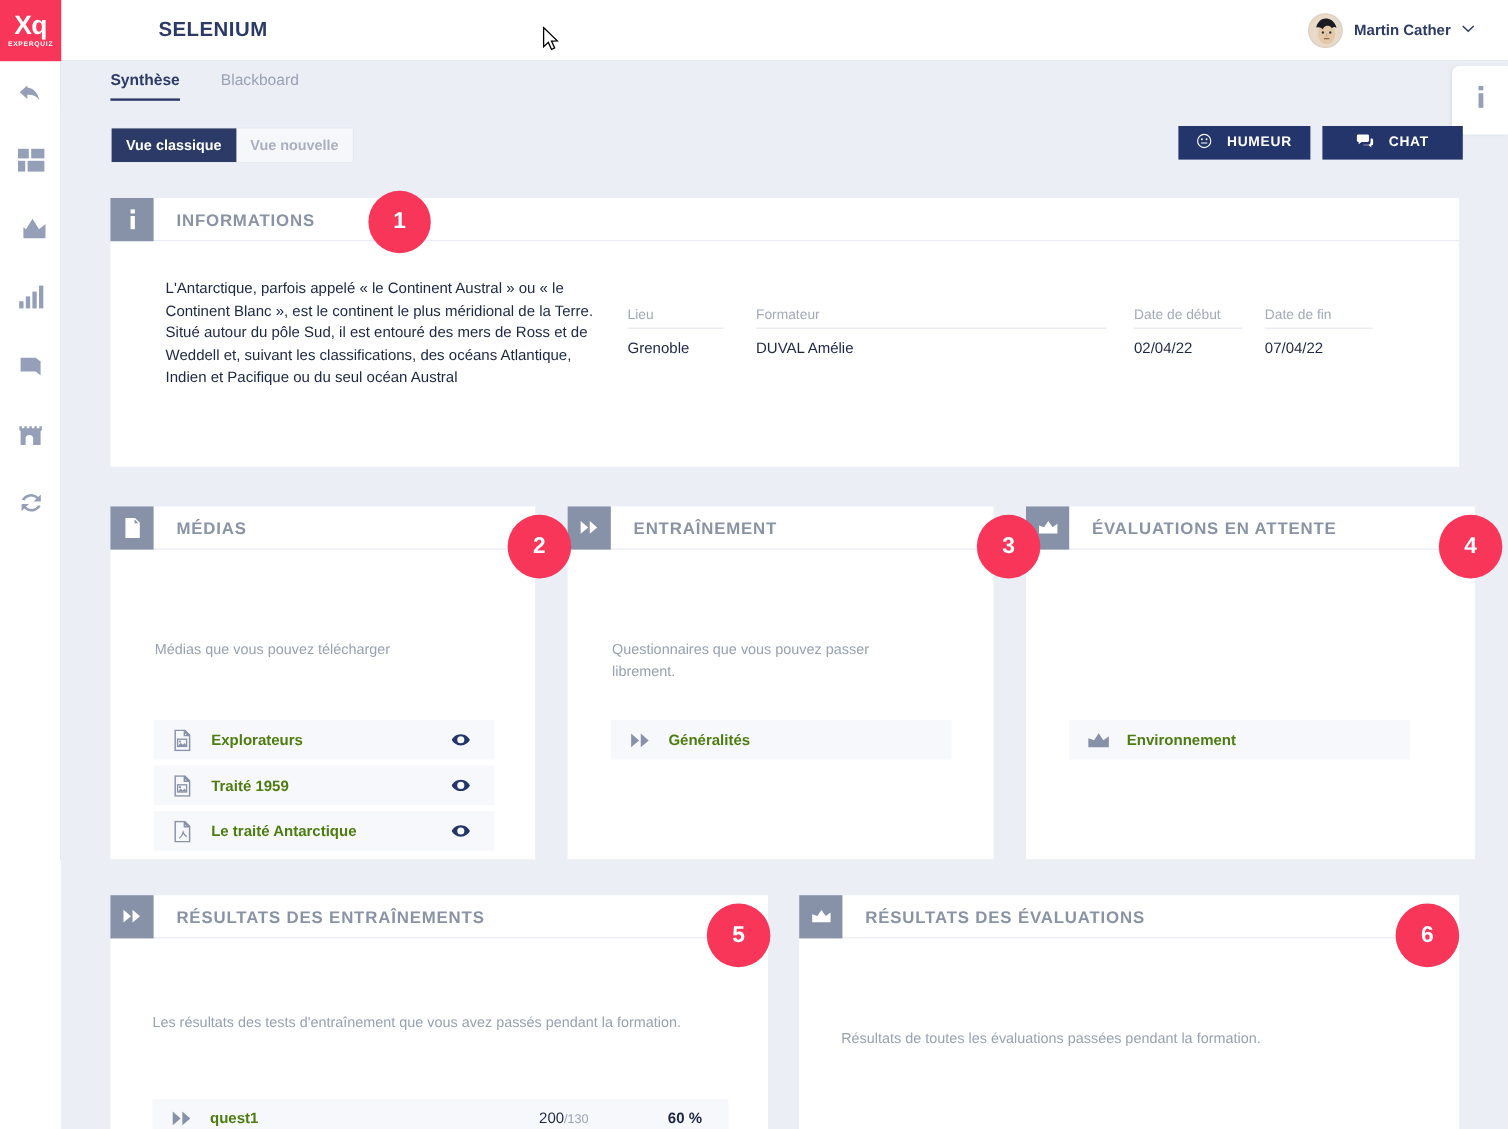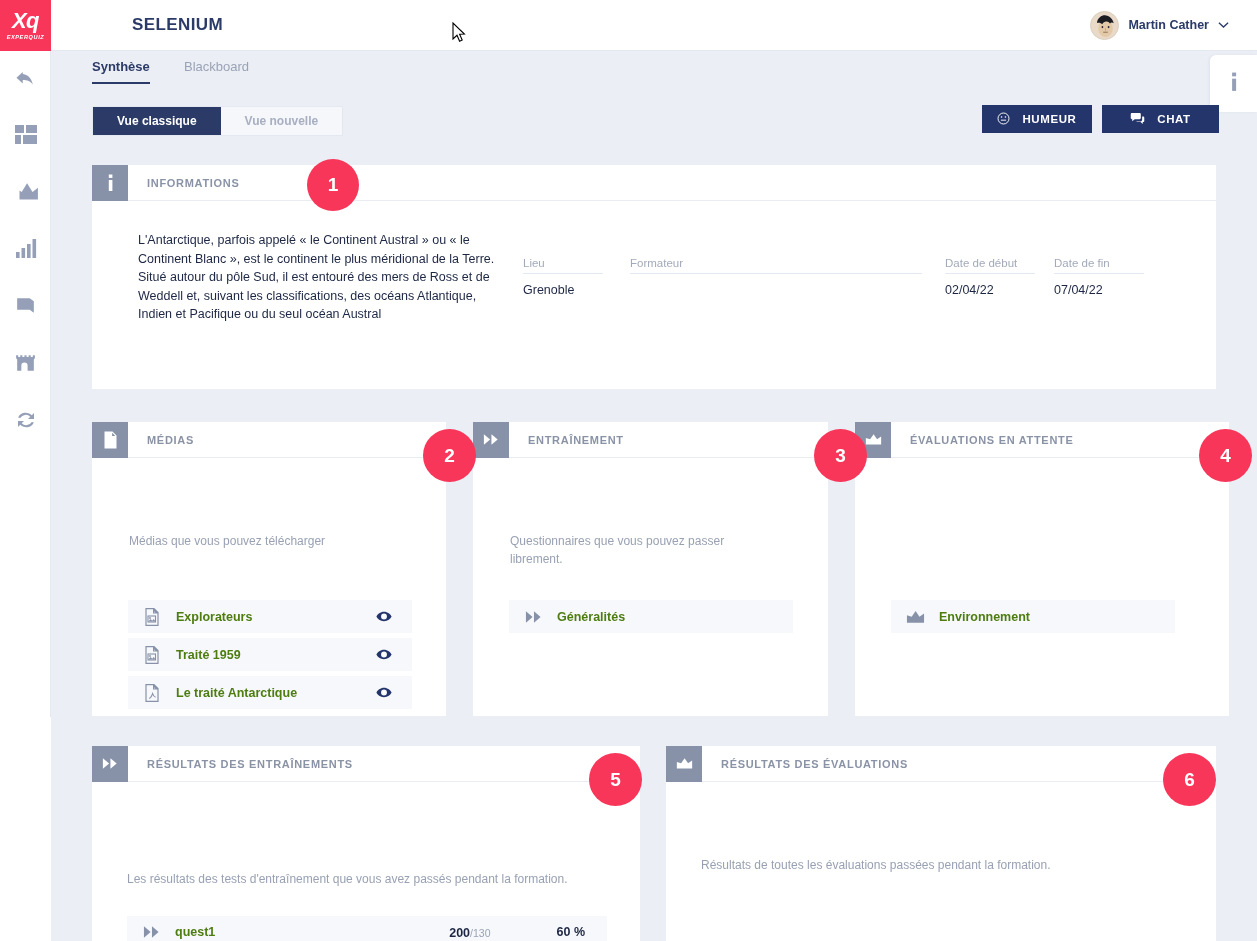--- a/index.html
+++ b/index.html
@@ -10,21 +10,20 @@
     overflow: hidden;
   }
 
   
   #rail {
     position: absolute; left: 0; top: 0;
     width: 51px; height: 717px;
     background: #ffffff;
     border-right: 1px solid #e4e8f0;
     z-index: 30;
-    font-style: italic;
   }
   #logo {
     width: 51px; height: 51px;
     background: #f8365a;
     color: #ffffff;
     display: flex; flex-direction: column;
     align-items: center; justify-content: center;
     line-height: 1;
   }
   #logo .lg-main { font-size: 22px; font-weight: bold; letter-spacing: -0.5px; }
@@ -95,21 +94,21 @@
   }
   #info-tab svg { fill: #95a0b8; }
 
   
   #toolbar { position: absolute; left: 0; top: 46px; width: 1206px; height: 45px; }
   #viewtoggle {
     position: absolute; left: 41px; top: 9px;
     display: flex; background: #f6f7fb;
     border: 1px solid #e4e8f0;
   }
-  .vbtn { font-size: 12px; font-weight: bold; padding: 7px 24px; cursor: pointer; }
+  .vbtn { font-size: 12px; font-weight: bold; padding: 7px 12px; cursor: pointer; }
   .vbtn.on  { background: #2b3a67; color: #ffffff; }
   .vbtn.off { background: transparent; color: #a7afc1; }
 
   .actbtn {
     position: absolute; top: 8px; height: 28px;
     background: #24356b; color: #ffffff;
     font-size: 11.5px; font-weight: bold; letter-spacing: 0.6px;
     display: flex; align-items: center; justify-content: center; gap: 12px;
     cursor: pointer;
   }
@@ -122,21 +121,21 @@
   .card-head {
     height: 36px; display: flex; align-items: center;
     border-bottom: 1px solid #e9ecf3; position: relative;
   }
   .card-icon {
     width: 36px; height: 36px; background: #8792a8;
     display: flex; align-items: center; justify-content: center; flex: none;
   }
   .card-icon svg { fill: #ffffff; }
   .card-title {
-    font-size: 11px; font-weight: bold; letter-spacing: 0.7px;
+    font-size: 14px; font-weight: bold; letter-spacing: 0.7px;
     color: #8a93a6; margin-left: 19px;
   }
   .badge {
     position: absolute; border-radius: 50%;
     background: #f8365a; color: #ffffff;
     display: flex; align-items: center; justify-content: center;
     font-size: 19px; font-weight: bold;
     z-index: 5;
   }
   .card-sub {
@@ -147,21 +146,21 @@
     height: 33px; background: #f7f8fc;
     display: flex; align-items: center;
     margin-bottom: 5px; cursor: pointer;
   }
   .row-ic { width: 48px; display: flex; align-items: center; justify-content: center; flex: none; }
   .row-ic svg { fill: #8792a8; }
   .row-lbl { font-size: 12.5px; font-weight: bold; color: #4d7c0f; }
   .row-eye { margin-left: auto; margin-right: 20px; display: flex; cursor: pointer; }
   .row-eye svg { fill: #24356b; }
 
-  .score-main { font-size: 12.5px; font-weight: bold; color: #1d2744; }
+  .score-main { font-size: 12.5px; font-weight: normal; color: #1d2744; }
   .score-tot  { font-size: 10.5px; color: #9aa3b5; }
   .score-pct  { font-size: 12.5px; font-weight: bold; color: #1d2744; }
 
   
   .field-label {
     font-size: 11.5px; color: #a2aaba;
     padding-bottom: 4px; border-bottom: 1px solid #e4e8f0;
   }
   .field-value { font-size: 12.5px; color: #1d2744; padding-top: 9px; }
   .desc-text { font-size: 12.5px; color: #1d2744; line-height: 18.5px; padding-top: 9px; }
@@ -313,20 +312,21 @@
     <div style="position:absolute; left:46px; top:57px; width:373px;">
       <div class="desc-text">L'Antarctique, parfois appelé « le Continent Austral » ou « le Continent Blanc », est le continent le plus méridional de la Terre. Situé autour du pôle Sud, il est entouré des mers de Ross et de Weddell et, suivant les classifications, des océans Atlantique, Indien et Pacifique ou du seul océan Austral</div>
     </div>
 
     <div style="position:absolute; left:431px; top:92px; width:80px;">
       <div class="field-label">Lieu</div>
       <div class="field-value">Grenoble</div>
     </div>
     <div style="position:absolute; left:538px; top:92px; width:292px;">
       <div class="field-label">Formateur</div>
+      <div class="field-value">DUVAL Amélie</div>
     </div>
     <div style="position:absolute; left:853px; top:92px; width:90px;">
       <div class="field-label">Date de début</div>
       <div class="field-value">02/04/22</div>
     </div>
     <div style="position:absolute; left:962px; top:92px; width:90px;">
       <div class="field-label">Date de fin</div>
       <div class="field-value">07/04/22</div>
     </div>
   </div>
@@ -446,21 +446,21 @@
   <div class="card" style="left:41px; top:695px; width:548px; height:195px;">
     <div class="card-head">
       <div class="card-icon">
         <svg width="16" height="13" viewBox="0 0 18 14">
             <path d="M1 1v12l7-6zM9.5 1v12l7-6z"></path>
           </svg>
       </div>
       <div class="card-title">RÉSULTATS DES ENTRAÎNEMENTS</div>
       <div class="badge" style="width:53px; height:53px; left:497px; top:7px;">5</div>
     </div>
-    <div class="card-sub" style="position:absolute; left:35px; top:124px; width:500px;">Les résultats des tests d'entraînement que vous avez passés pendant la formation.</div>
+    <div class="card-sub" style="position:absolute; left:35px; top:97px; width:500px;">Les résultats des tests d'entraînement que vous avez passés pendant la formation.</div>
 
     <div style="position:absolute; left:35px; top:170px; width:480px;">
       <div class="list-row" style="height:31px;">
         <span class="row-ic">
           <svg width="17" height="14" viewBox="0 0 18 14">
               <path d="M1 1v12l7-6zM9.5 1v12l7-6z"></path>
             </svg>
         </span>
         <span class="row-lbl">quest1</span>
         <span style="margin-left:auto; margin-right:66px;">

